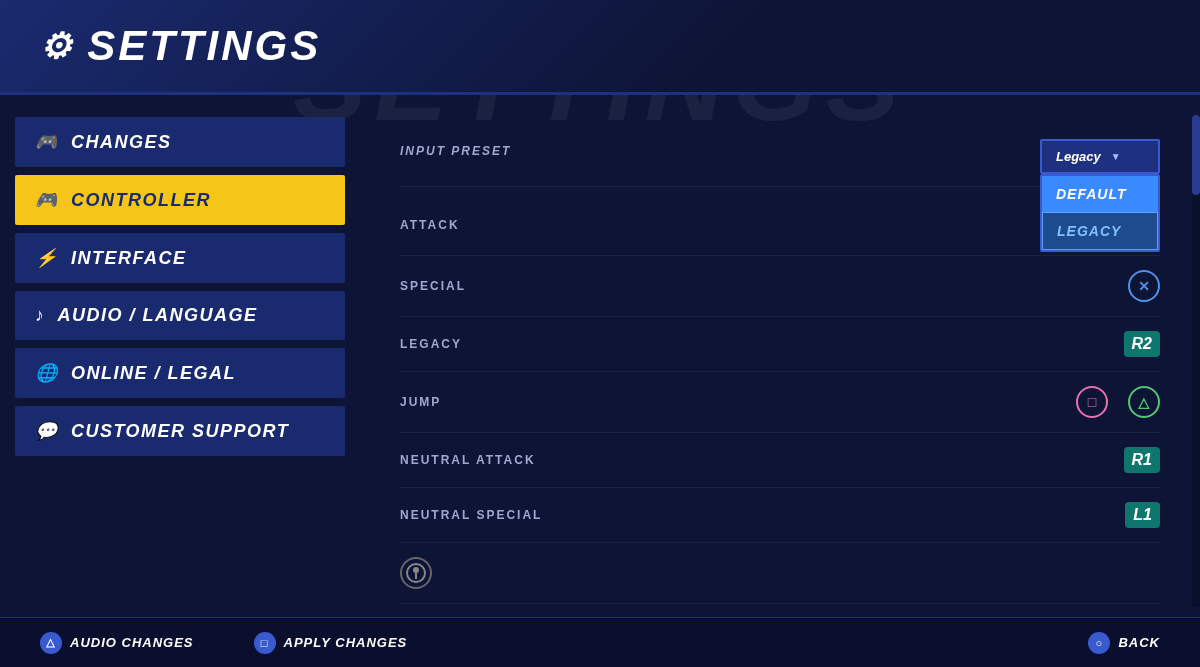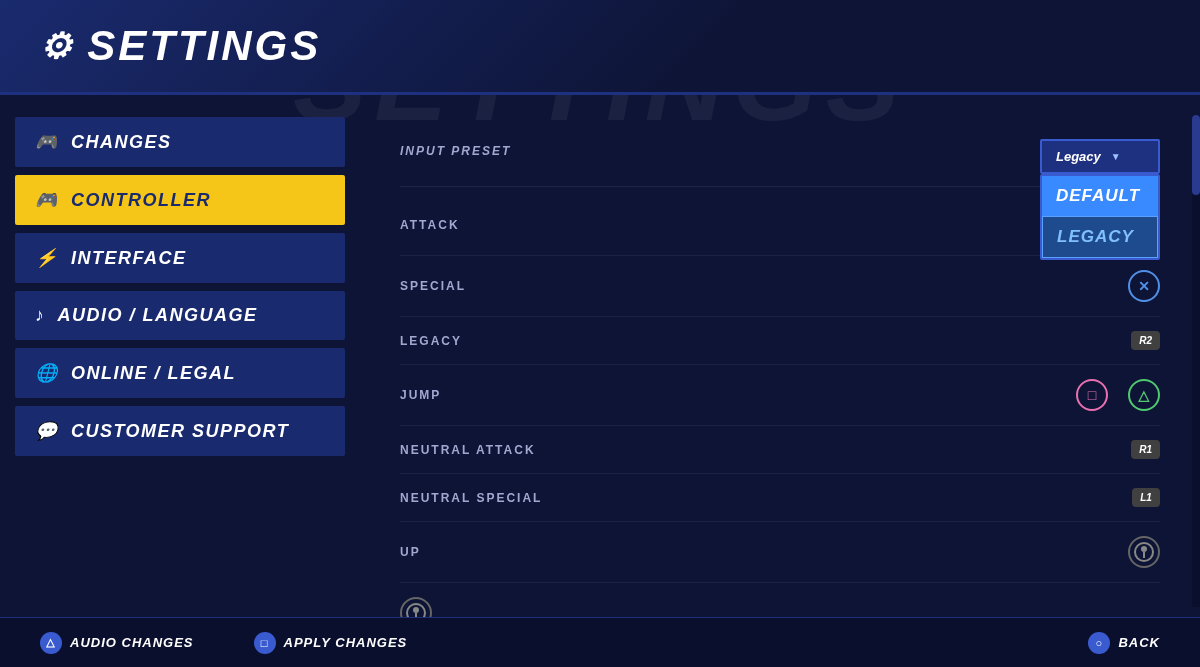--- a/index.html
+++ b/index.html
@@ -211,21 +211,21 @@
       right: 0;
       background: #1a2a6e;
       border: 2px solid #3a5bd0;
       min-width: 120px;
       z-index: 100;
       border-radius: 2px;
     }
 
     .dropdown-option {
       padding: 10px 14px;
-      font-size: 17px;
+      font-size: 14px;
       font-weight: 900;
       font-style: italic;
       letter-spacing: 1px;
       cursor: pointer;
       color: white;
     }
 
     .dropdown-option.highlighted {
       background: #3a8aff;
       color: white;
@@ -272,23 +272,23 @@
       font-weight: bold;
       background: transparent;
     }
 
     .ps-btn.circle { border-color: #e87050; color: #e87050; }
     .ps-btn.cross { border-color: #5090e8; color: #5090e8; }
     .ps-btn.square { border-color: #e870b0; color: #e870b0; }
     .ps-btn.triangle { border-color: #50c870; color: #50c870; }
 
     .trigger-btn {
-      background: #404040;
-      color: white;
-      font-size: 10px;
+      background: #0f766e;
+      color: white;
+      font-size: 16px;
       font-weight: 900;
       padding: 4px 8px;
       border-radius: 4px;
       min-width: 28px;
       text-align: center;
       font-style: italic;
     }
 
     .stick-btn {
       width: 32px;
@@ -424,54 +424,42 @@
             <div class="trigger-btn">R1</div>
           </div>
         </div>
         <div class="control-row">
           <span class="control-label">NEUTRAL SPECIAL</span>
           <div class="control-buttons">
             <div class="trigger-btn">L1</div>
           </div>
         </div>
         <div class="control-row">
-          <span class="control-label">UP</span>
           <div class="control-buttons">
             <div class="stick-btn">
               <svg width="22" height="22" viewBox="0 0 22 22">
                 <circle cx="11" cy="11" r="9" fill="none" stroke="#888" stroke-width="2"></circle>
                 <circle cx="11" cy="8" r="3" fill="#888"></circle>
                 <line x1="11" y1="11" x2="11" y2="17" stroke="#888" stroke-width="2"></line>
               </svg>
             </div>
           </div>
         </div>
         <div class="control-row">
+          <span class="control-label">DOWN</span>
           <div class="control-buttons">
             <div class="stick-btn">
               <svg width="22" height="22" viewBox="0 0 22 22">
                 <circle cx="11" cy="11" r="9" fill="none" stroke="#888" stroke-width="2"></circle>
                 <circle cx="11" cy="8" r="3" fill="#888"></circle>
                 <line x1="11" y1="11" x2="11" y2="17" stroke="#888" stroke-width="2"></line>
               </svg>
             </div>
           </div>
         </div>
-        <div class="control-row">
-          <span class="control-label">DOWN</span>
-          <div class="control-buttons">
-            <div class="stick-btn">
-              <svg width="22" height="22" viewBox="0 0 22 22">
-                <circle cx="11" cy="11" r="9" fill="none" stroke="#888" stroke-width="2"></circle>
-                <circle cx="11" cy="8" r="3" fill="#888"></circle>
-                <line x1="11" y1="11" x2="11" y2="17" stroke="#888" stroke-width="2"></line>
-              </svg>
-            </div>
-          </div>
-        </div>
       </div>
 
   </div>
 
   <div class="scrollbar-track">
     <div class="scrollbar-thumb"></div>
   </div>
 
 </div>
 

